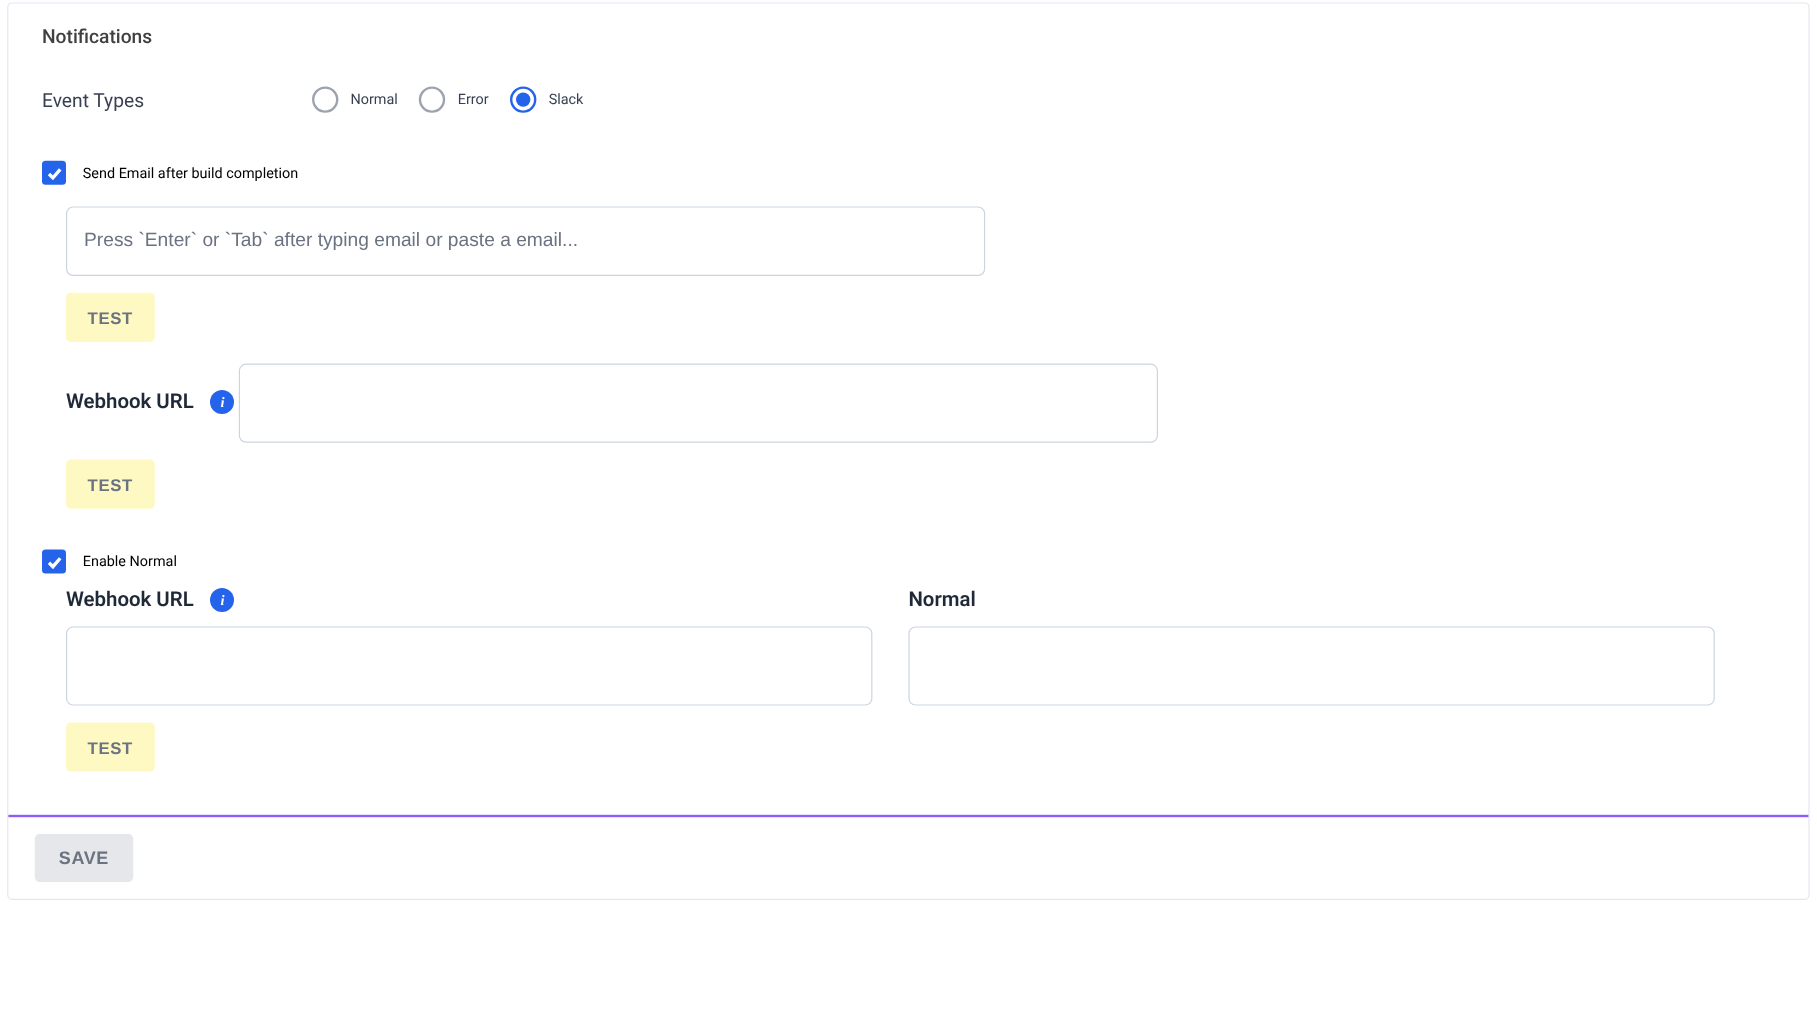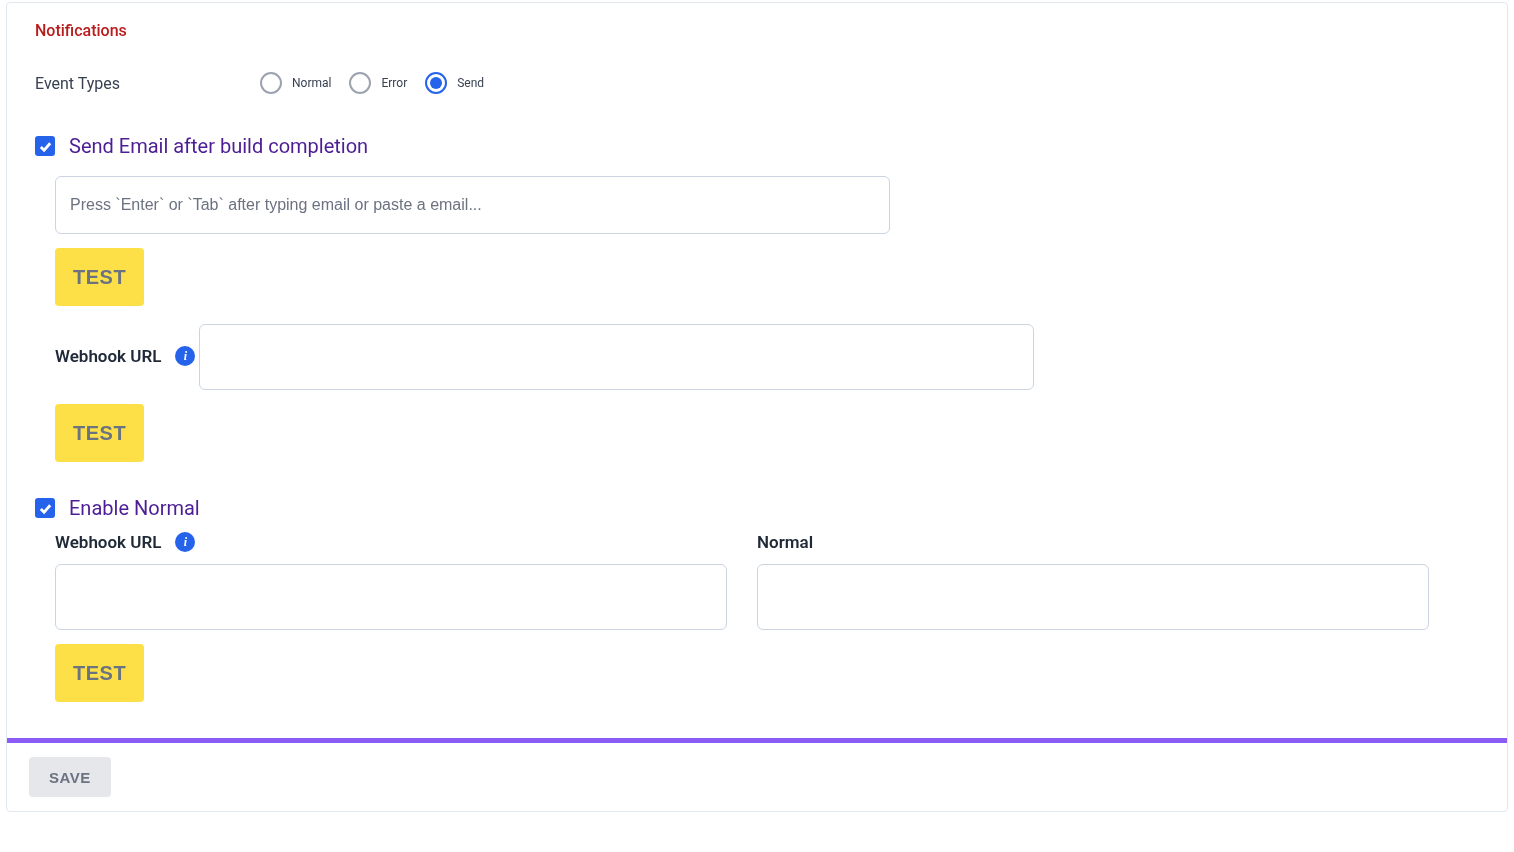--- a/index.html
+++ b/index.html
@@ -13,21 +13,21 @@
     color: #2d3748;
     font-size: 15px;
   }
   .page {
     border: 1px solid #e2e8f0;
     border-radius: 4px;
     margin: 2px 6px;
     padding-bottom: 0;
   }
   .section-title {
-    color: #b91c1c;
+    color: #404040;
     font-size: 16px;
     font-weight: 500;
     padding: 18px 28px 8px 28px;
   }
   .content {
     padding: 0 28px 18px 28px;
   }
   .row.event-types {
     display: flex;
     align-items: center;
@@ -97,22 +97,22 @@
     cursor: pointer;
   }
   .checkmark-svg {
     width: 15px;
     height: 15px;
     stroke: #fff;
     stroke-width: 3;
     fill: none;
   }
   .checkbox-label {
-    color: #4c1d95;
-    font-size: 20px;
+    color: #000000;
+    font-size: 12px;
   }
   .subsection {
     padding-left: 20px;
     padding-top: 12px;
   }
   .field-label {
     color: #1f2937;
     font-size: 17px;
     font-weight: 600;
     display: inline-flex;
@@ -129,45 +129,45 @@
     display: inline-flex;
     align-items: center;
     justify-content: center;
     font-size: 12px;
     font-weight: 700;
     font-family: Georgia, serif;
     font-style: italic;
     cursor: help;
   }
   input.text-input {
-    width: 835px;
+    width: 766px;
     height: 58px;
     border: 1px solid #cbd5e1;
     border-radius: 6px;
     padding: 0 14px;
     font-size: 16px;
     color: #374151;
     outline: none;
     margin-top: 6px;
   }
   input.text-input.tall {
     height: 66px;
   }
   input.text-input::placeholder {
     color: #6b7280;
   }
   .test-btn {
     margin-top: 14px;
-    height: 58px;
+    height: 41px;
     padding: 0 18px;
-    background: #fde047;
+    background: #fef9c3;
     border: none;
     border-radius: 4px;
     color: #6b7280;
-    font-size: 20px;
+    font-size: 14px;
     font-weight: 600;
     letter-spacing: 0.5px;
     text-transform: uppercase;
     cursor: not-allowed;
   }
   .two-col {
     display: flex;
     gap: 30px;
     align-items: flex-start;
   }
@@ -175,21 +175,21 @@
     display: flex;
     flex-direction: column;
   }
   .col .field-label {
     margin-top: 0;
   }
   .col input.text-input {
     width: 672px;
   }
   .footer {
-    border-top: 5px solid #8b5cf6;
+    border-top: 2px solid #8b5cf6;
     padding: 14px 22px;
     margin-top: 18px;
   }
   .save-btn {
     height: 40px;
     padding: 0 20px;
     background: #e5e7eb;
     border: none;
     border-radius: 4px;
     color: #6b7280;
@@ -217,21 +217,21 @@
           <span class="radio-label">Normal</span>
         </label>
         <label class="radio-item">
           <span class="radio-outer"></span>
           <span class="radio-label">Error</span>
         </label>
         <label class="radio-item">
           <span class="radio-outer selected">
               <span class="radio-inner"></span>
             </span>
-          <span class="radio-label">Send</span>
+          <span class="radio-label">Slack</span>
         </label>
       </div>
     </div>
 
     <div class="checkbox-row">
       <span class="checkbox">
         <svg class="checkmark-svg" viewBox="0 0 16 16">
             <polyline points="3,8.5 6.5,12 13,4.5"></polyline>
           </svg>
       </span>

